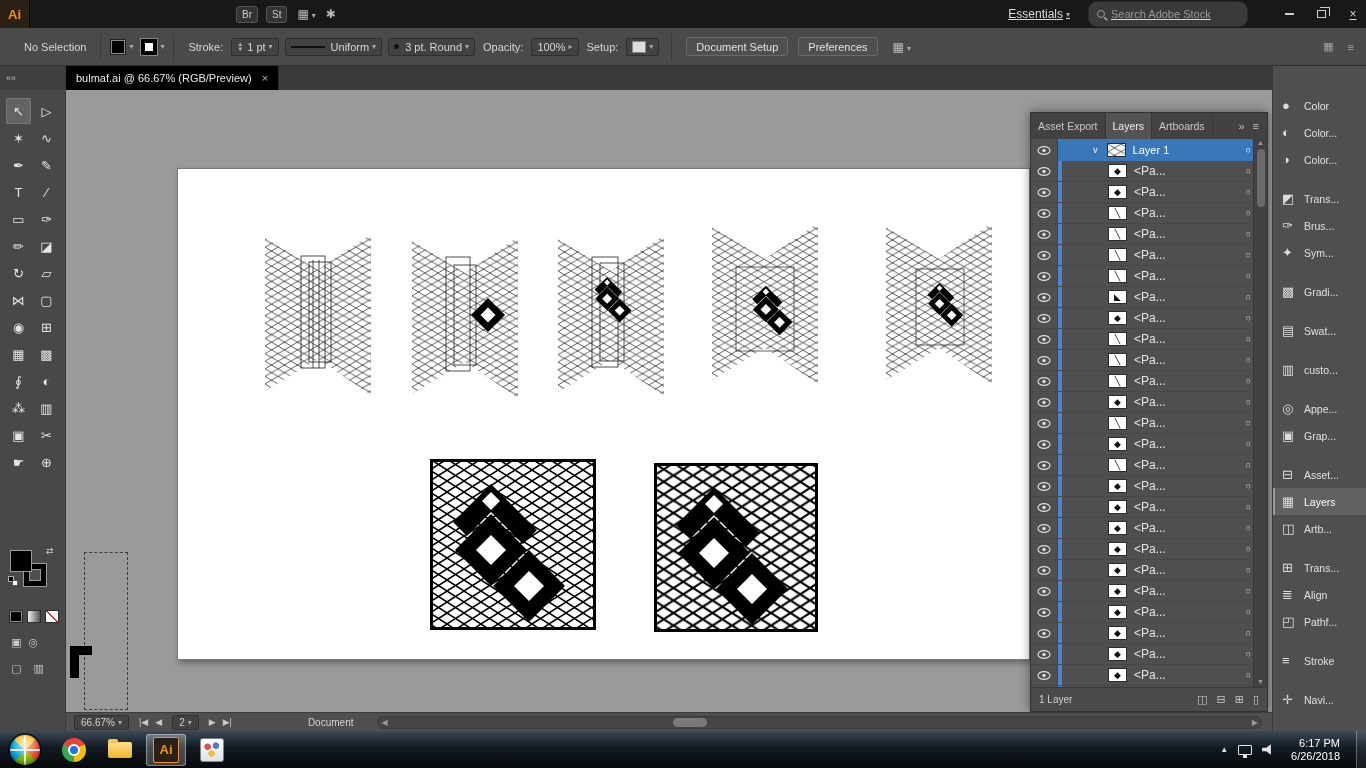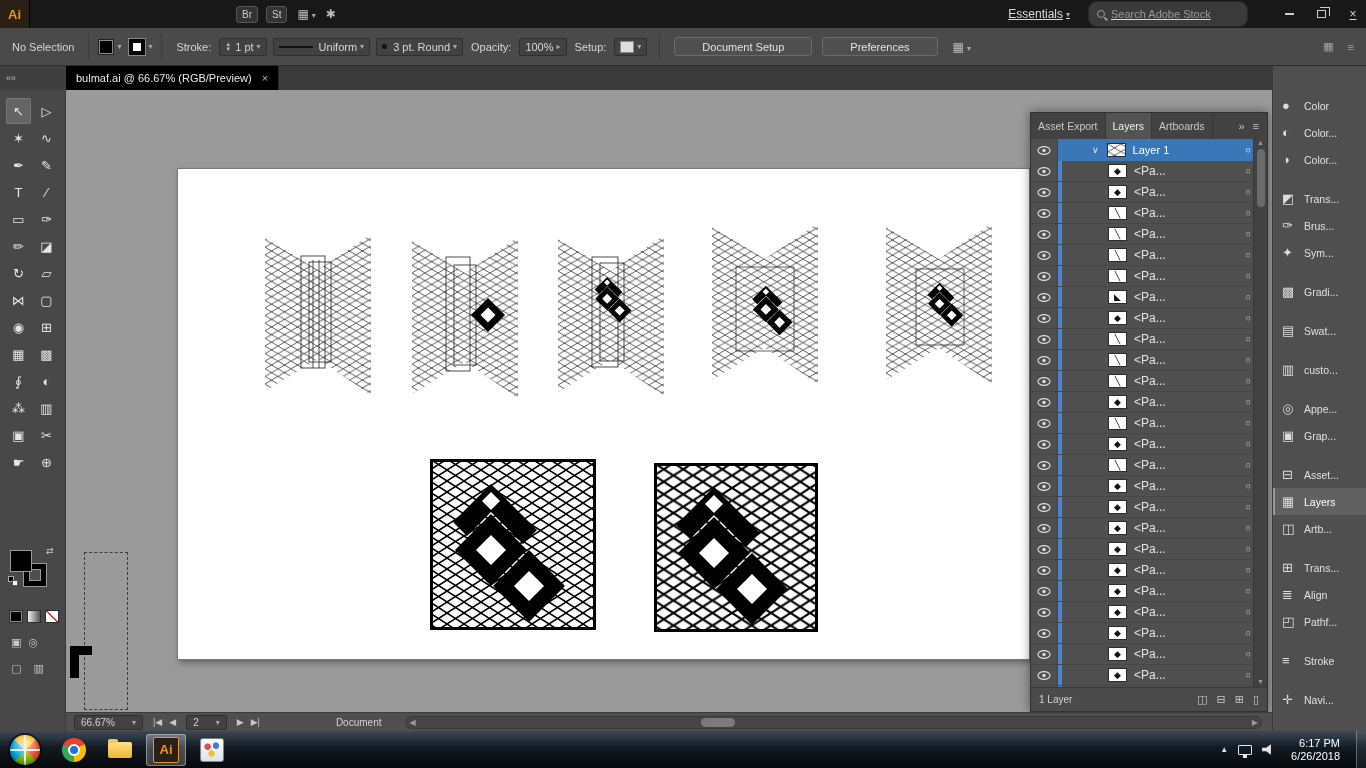--- a/index.html
+++ b/index.html
@@ -27,21 +27,21 @@
   
   #controlbar{left:0;top:28px;width:1366px;height:38px;background:#4a4a4a;border-bottom:1px solid #2e2e2e;display:flex;align-items:center;color:#d6d6d6;font-size:11px;z-index:39;}
   .cb-sep{width:1px;height:26px;background:#3a3a3a;margin:0 9px;}
   .cb-label{margin:0 5px;}
   .swatch{width:16px;height:16px;border:1px solid #222;background:#000;box-shadow:inset 0 0 0 1px #888;}
   .swatch.stroke{background:#fff;border:4px solid #000;box-shadow:0 0 0 1px #888;}
   .cb-drop{display:flex;align-items:center;background:#424242;border:1px solid #2f2f2f;border-radius:2px;height:18px;padding:0 5px;margin:0 3px;}
   .spin{display:flex;flex-direction:column;justify-content:center;margin-right:4px;color:#bbb;font-size:6px;line-height:5px;}
   .linesample{width:34px;height:2px;background:#111;margin-right:6px;}
   .dotsample{width:5px;height:5px;border-radius:50%;background:#111;margin-right:6px;}
-  .cb-btn{border:1px solid #6a6a6a;border-radius:3px;background:#4f4f4f;height:19px;display:flex;align-items:center;padding:0 27px;margin:0 5px;color:#e2e2e2;}
+  .cb-btn{border:1px solid #6a6a6a;border-radius:3px;background:#4f4f4f;height:19px;display:flex;align-items:center;padding:0 9px;margin:0 5px;color:#e2e2e2;}
   #cb-right{margin-left:auto;display:flex;align-items:center;margin-right:12px;color:#a5a5a5;}
 
   
   #tabrow{left:66px;top:66px;width:1206px;height:24px;background:#3a3a3a;display:flex;align-items:flex-end;z-index:30;}
   #tabrow-left{left:0;top:66px;width:66px;height:24px;background:#3f3f3f;color:#bbb;font-size:9px;display:flex;align-items:center;padding-left:6px;z-index:30;}
   #doc-tab{height:24px;background:#000000;color:#e8e8e8;font-size:11px;display:flex;align-items:center;padding:0 10px;border-right:1px solid #2c2c2c;}
   #doc-tab .close{margin-left:10px;color:#b5b5b5;font-size:11px;}
 
   
   #toolbar{left:0;top:90px;width:66px;height:641px;background:#484848;border-right:1px solid #3a3a3a;z-index:30;}
@@ -98,21 +98,21 @@
 
   
   #right-rail{left:1272px;top:66px;width:94px;height:665px;background:#4f4f4f;border-left:1px solid #3a3a3a;padding-top:26px;z-index:25;}
   .rail-item{display:flex;align-items:center;height:27px;padding-left:9px;color:#e0e0e0;font-size:10.5px;cursor:default;}
   .rail-item.gap{margin-bottom:12px;}
   .rail-item.selected{background:#616161;box-shadow:inset 2px 0 0 #9a9a9a;color:#fff;}
   .rail-icon{width:22px;font-size:13px;color:#dcdcdc;flex:none;}
 
   
   #statusbar{left:66px;top:712px;width:1206px;height:19px;background:#4f4f4f;border-top:1px solid #3c3c3c;display:flex;align-items:center;color:#d2d2d2;font-size:10px;z-index:28;}
-  .sb-drop{display:flex;align-items:center;background:#424242;border:1px solid #303030;border-radius:2px;height:15px;padding:0 6px;margin:0 4px;gap:14px;}
+  .sb-drop{display:flex;align-items:center;background:#424242;border:1px solid #303030;border-radius:2px;height:15px;padding:0 6px;margin:0 4px;}
   .sb-nav{display:flex;align-items:center;gap:7px;margin:0 6px;color:#c8c8c8;font-size:9px;}
   #sb-status{margin-left:70px;}
   #hscroll{position:relative;flex:1;height:13px;background:#454545;border-radius:7px;margin:0 10px 0 24px;border:1px solid #3a3a3a;}
   #hscroll .thumb{position:absolute;left:295px;top:1px;width:34px;height:9px;background:#7a7a7a;border-radius:5px;}
   #hscroll .al{position:absolute;left:3px;top:1px;font-size:8px;color:#999;}
   #hscroll .ar{position:absolute;right:3px;top:1px;font-size:8px;color:#999;}
 
   
   #taskbar{left:0;top:731px;width:1366px;height:37px;background:linear-gradient(#3a4a58,#131a21 45%,#06090c);display:flex;align-items:center;z-index:50;}
   #start-orb{width:30px;height:30px;border-radius:50%;margin:0 14px 0 10px;background:
@@ -205,21 +205,21 @@
           <span class="bar"></span>
         </div>
       <div class="winbtn">
           <span class="dbl"></span>
         </div>
       <div class="winbtn">×</div>
     </div>
   </div>
 
   <div id="controlbar" class="abs">
-    <span class="cb-label" style="margin-left:12px">No Selection</span>
+    <span class="cb-label" style="margin-left:24px">No Selection</span>
     <span class="cb-sep"></span>
     <span class="swatch"></span>
     <span class="caret">▾</span>
     <span class="swatch stroke" style="margin-left:8px"></span>
     <span class="caret">▾</span>
     <span class="cb-sep"></span>
     <span class="cb-label">Stroke:</span>
     <span class="cb-drop">
       <span class="spin">
           <span>▲</span>

